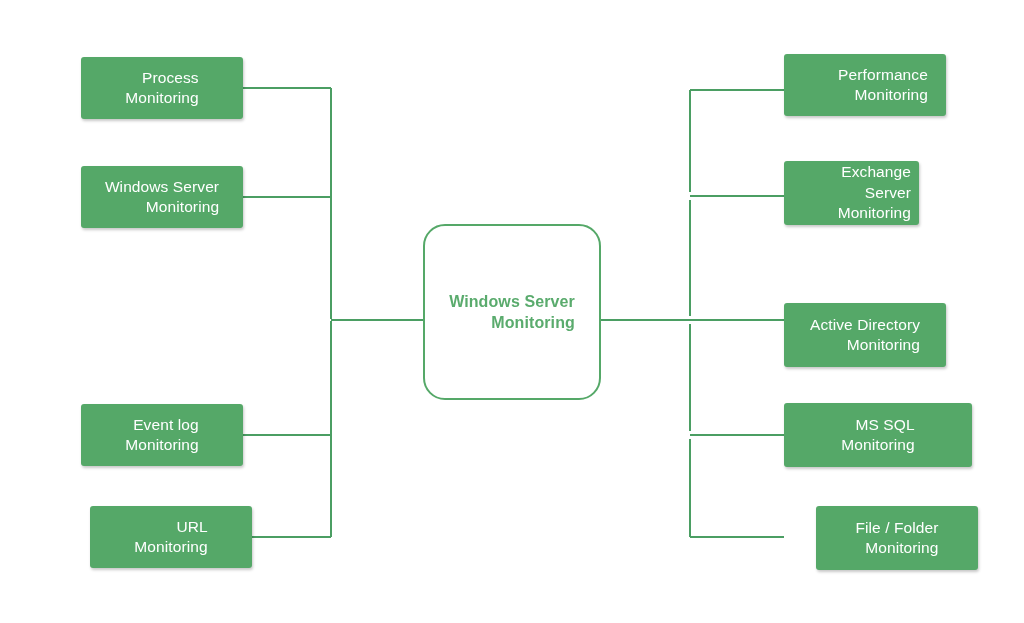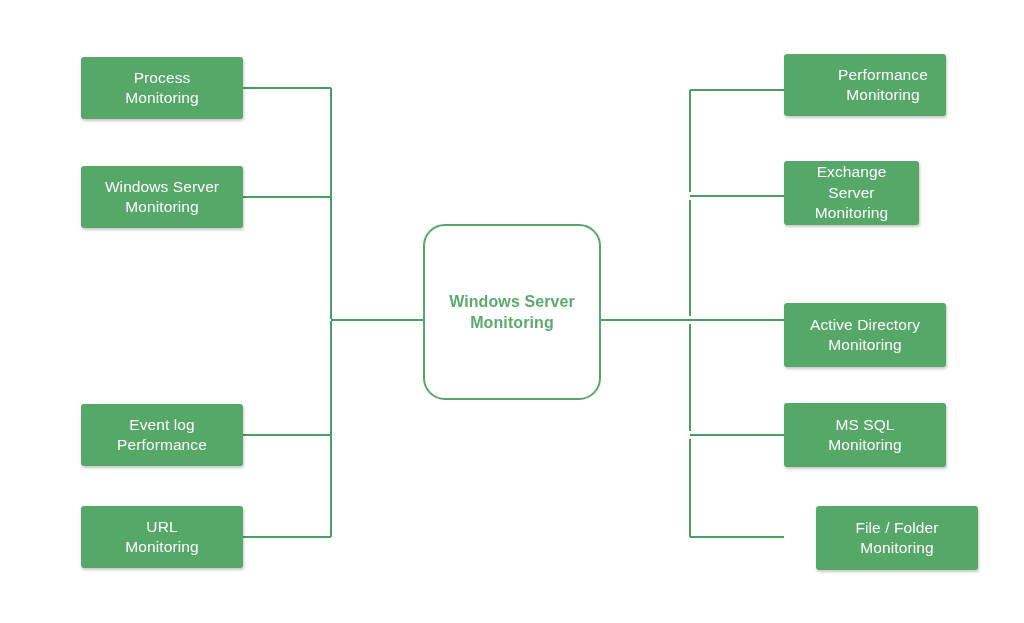--- a/index.html
+++ b/index.html
@@ -26,21 +26,21 @@
     width: 1024px;
     height: 623px;
     pointer-events: none;
   }
   .node {
     position: absolute;
     box-sizing: border-box;
     display: flex;
     align-items: center;
     justify-content: center;
-    text-align: center;
+    text-align: right;
     line-height: 1.32;
     letter-spacing: 0.1px;
   }
   .leaf {
     background: #55a868;
     color: #ffffff;
     border-radius: 3px;
     font-size: 15.5px;
     box-shadow: 1px 2px 3px rgba(0,0,0,0.22);
     padding: 0 8px;
@@ -98,24 +98,24 @@
 Monitoring</span>
   </div>
 
   <div class="node leaf" style="left:81px; top:166px; width:162px; height:62px;">
     <span class="node-label">Windows Server
 Monitoring</span>
   </div>
 
   <div class="node leaf" style="left:81px; top:404px; width:162px; height:62px;">
     <span class="node-label">Event log
-Performance</span>
+Monitoring</span>
   </div>
 
-  <div class="node leaf" style="left:81px; top:506px; width:162px; height:62px;">
+  <div class="node leaf" style="left:90px; top:506px; width:162px; height:62px;">
     <span class="node-label">URL
 Monitoring</span>
   </div>
 
   <div class="node center-node" style="left:423px; top:224px; width:178px; height:176px;">
     <span class="node-label">Windows Server
 Monitoring</span>
   </div>
 
   <div class="node leaf" style="left:784px; top:54px; width:162px; height:62px;padding-left:44px;">
@@ -126,21 +126,21 @@
   <div class="node leaf" style="left:784px; top:161px; width:135px; height:64px;">
     <span class="node-label">Exchange Server
 Monitoring</span>
   </div>
 
   <div class="node leaf" style="left:784px; top:285px; width:162px; height:64px;margin-top:18px;">
     <span class="node-label">Active Directory
 Monitoring</span>
   </div>
 
-  <div class="node leaf" style="left:784px; top:403px; width:162px; height:64px;">
+  <div class="node leaf" style="left:784px; top:403px; width:188px; height:64px;">
     <span class="node-label">MS SQL
 Monitoring</span>
   </div>
 
   <div class="node leaf" style="left:816px; top:506px; width:162px; height:64px;">
     <span class="node-label">File / Folder
 Monitoring</span>
   </div>
 
 </div>

